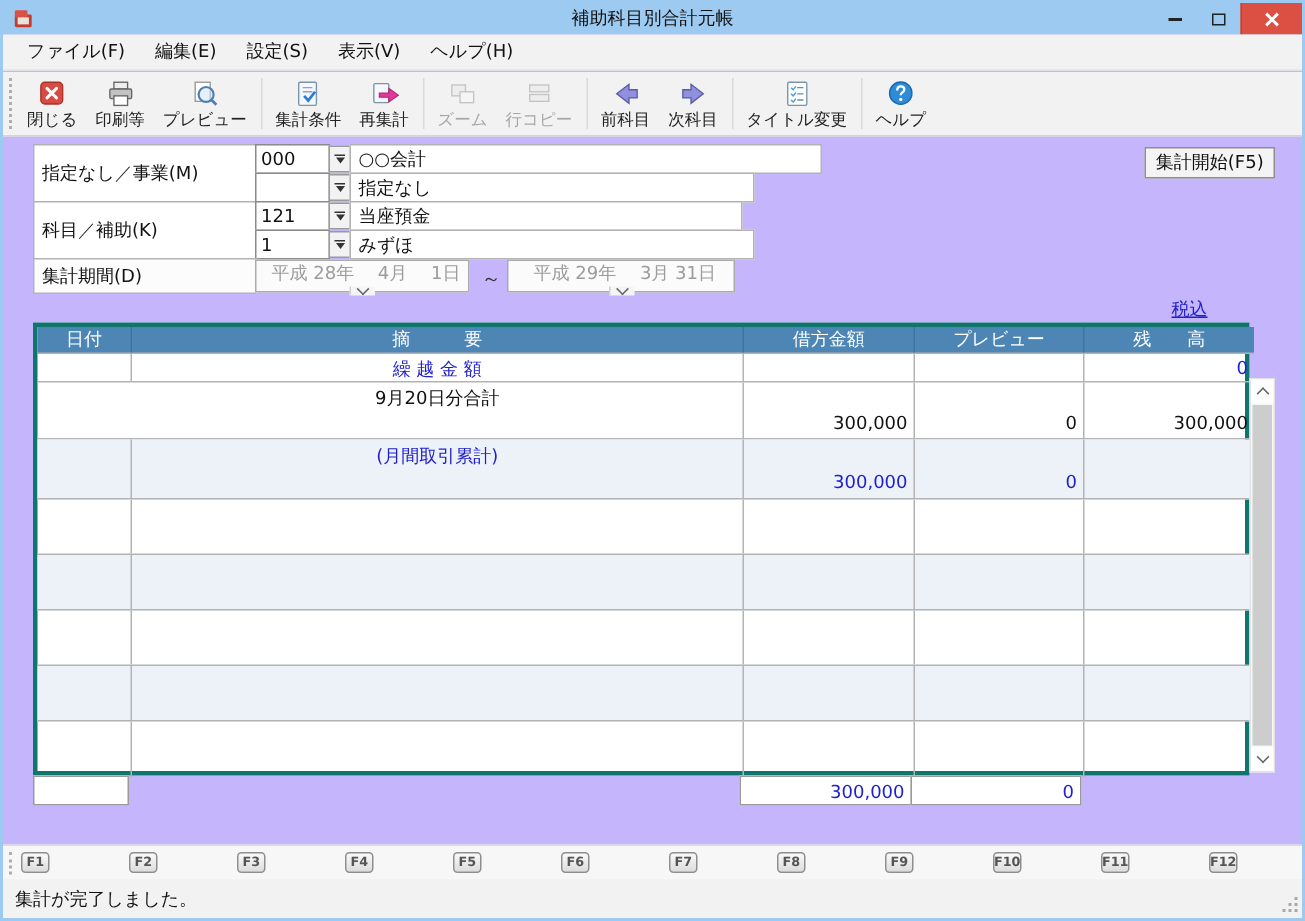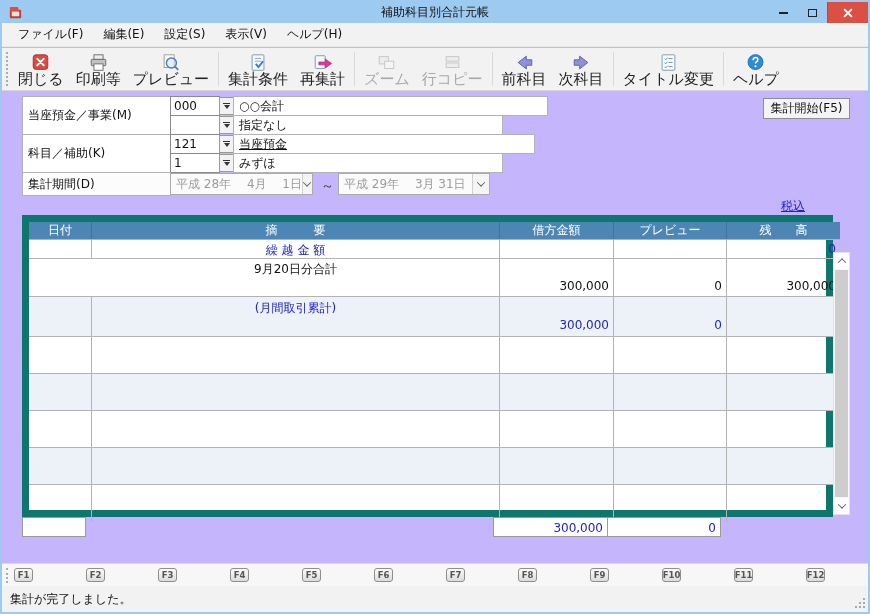--- a/index.html
+++ b/index.html
@@ -22,42 +22,42 @@
   .wc-close .xb { transform:translate(-50%,-50%) rotate(-45deg); }
   
   .menubar { position:absolute; left:0; top:21px; right:0; height:24px; background:#F2F2F2; display:flex; align-items:center; padding-left:6px; border-bottom:1px solid #E8E8E8; }
   .menu-item { font-size:12px; color:#111; padding:3px 10px; }
   
   .toolbar { position:absolute; left:0; top:46px; right:0; height:43px; background:#F2F2F2; border-bottom:1px solid #D5D5D5; display:flex; align-items:center; padding-left:2px; }
   .drag-handle { width:3px; height:34px; border-left:2px dotted #ADADAD; margin:0 3px 0 2px; }
   .tbtn { display:flex; flex-direction:column; align-items:center; justify-content:center; padding:1px 5px; min-width:38px; height:40px; border:1px solid transparent; border-radius:2px; }
   .tbtn .ticon { width:22px; height:20px; display:flex; align-items:center; justify-content:center; }
   .tbtn .ticon svg { width:21px; height:20px; }
-  .tbtn .tlabel { font-size:15px; color:#222; white-space:nowrap; line-height:13px; }
+  .tbtn .tlabel { font-size:11px; color:#222; white-space:nowrap; line-height:13px; }
   .tbtn.disabled .tlabel { color:#A8A8A8; }
   .tsep { width:1px; height:34px; background:#D9D9D9; margin:0 3px; }
   
   .cell { position:absolute; background:#FFF; border:1px solid #B3B3B3; font-size:12px; color:#111; display:flex; align-items:center; }
   .lbl { padding-left:5px; }
   .code-box { padding-left:3px; border:1px solid #8A8A8A; }
   .dd-btn { position:absolute; background:#F2F2F2; border:1px solid #9A9A9A; display:flex; align-items:center; justify-content:center; flex-direction:column; }
   .tri-down { width:0; height:0; border-left:3px solid transparent; border-right:3px solid transparent; border-top:4px solid #333; }
   .dd-lines { width:7px; height:1px; background:#333; margin-bottom:1px; }
   .val-box { padding-left:5px; }
-  .datecombo { position:absolute; background:#FBFBFB; border:1px solid #ABABAB; display:flex; align-items:center; }
+  .datecombo { position:absolute; background:#FBFBFB; border:1px solid #ABABAB; display:flex; align-items:center;flex-direction:column; }
   .datetext { flex:1; font-size:12px; color:#9C9C9C; padding-left:5px; white-space:pre; }
   .combo-arrow { width:17px; height:100%; border-left:1px solid #D0D0D0; background:#F5F5F5; display:flex; align-items:center; justify-content:center; }
   .chev { width:6px; height:6px; border-right:1.5px solid #666; border-bottom:1.5px solid #666; }
   .chev.down { transform:rotate(45deg) translate(-1px,-1px); }
   .chev.up { transform:rotate(-135deg) translate(-1px,-1px); }
   .tilde { position:absolute; font-size:13px; color:#333; }
   .btn { position:absolute; background:#F4F4F4; border:1px solid #8E8E8E; font-size:12px; color:#111; display:flex; align-items:center; justify-content:center; }
   .tax-link { position:absolute; font-size:12px; color:#2121CB; text-decoration:underline; text-align:right; }
   
-  .tbl { position:absolute; left:20px; top:213px; width:811px; background:#FFF; border:7px solid #0f766e; }
+  .tbl { position:absolute; left:20px; top:213px; width:811px; background:#FFF; border:3px solid #0f766e; }
   .trow { position:absolute; left:0; width:811px; }
   .tcell { position:absolute; top:0; height:100%; border-right:1px solid #B3B3B3; font-size:12px; overflow:hidden; }
   .trow { border-bottom:1px solid #B3B3B3; }
   .hdr { background:#4D86B4; }
   .hdr .tcell { border-right:1px solid #3E74A0; color:#FFF; display:flex; align-items:center; justify-content:center; }
   .blue-text { color:#2121CB; }
   .num { position:absolute; right:4px; font-size:12px; }
   .desc-center { position:absolute; left:0; right:0; text-align:center; font-size:12px; }
   .date-right { position:absolute; right:6px; top:2px; font-size:12px; color:#111; }
   .row-alt { background:#EDF2F9; }
@@ -231,42 +231,42 @@
         <svg viewBox="0 0 22 22">
             <circle cx="11" cy="10" r="8.2" fill="#2D8BD8" stroke="#1A6AB0"></circle>
             <path d="M8.4 8 q0 -3 2.6 -3 q2.6 0 2.6 2.3 q0 1.5 -1.7 2.4 q-0.9 0.6 -0.9 1.8" fill="none" stroke="#fff" stroke-width="1.7"></path>
             <circle cx="11" cy="14.6" r="1.2" fill="#fff"></circle>
           </svg>
       </span>
       <span class="tlabel">ヘルプ</span>
     </div>
   </div>
 
-  <div class="cell lbl" style="left:20px; top:94px; width:149px; height:39px;">当座預金／事業(M)</div>
+  <div class="cell lbl" style="left:20px; top:94px; width:149px; height:39px;">指定なし／事業(M)</div>
   <div class="cell code-box" style="left:168px; top:94px; width:50px; height:20px;">000</div>
   <div class="dd-btn" style="left:217px; top:95px; width:15px; height:18px;">
       <span class="dd-lines"></span>
       <span class="tri-down"></span>
     </div>
   <div class="cell val-box" style="left:231px; top:94px; width:315px; height:20px;">○○会計</div>
 
   <div class="cell code-box" style="left:168px; top:113px; width:50px; height:20px;"></div>
   <div class="dd-btn" style="left:217px; top:114px; width:15px; height:18px;">
       <span class="dd-lines"></span>
       <span class="tri-down"></span>
     </div>
   <div class="cell val-box" style="left:231px; top:113px; width:270px; height:20px;">指定なし</div>
 
   <div class="cell lbl" style="left:20px; top:132px; width:149px; height:39px;">科目／補助(K)</div>
   <div class="cell code-box" style="left:168px; top:132px; width:50px; height:20px;">121</div>
   <div class="dd-btn" style="left:217px; top:133px; width:15px; height:18px;">
       <span class="dd-lines"></span>
       <span class="tri-down"></span>
     </div>
-  <div class="cell val-box" style="left:231px; top:132px; width:302px; height:20px;text-decoration:underline;">当座預金</div>
+  <div class="cell val-box" style="left:231px; top:132px; width:262px; height:20px;">当座預金</div>
 
   <div class="cell code-box" style="left:168px; top:151px; width:50px; height:20px;">1</div>
   <div class="dd-btn" style="left:217px; top:152px; width:15px; height:18px;">
       <span class="dd-lines"></span>
       <span class="tri-down"></span>
     </div>
   <div class="cell lbl" style="left:20px; top:170px; width:149px; height:24px; background:#FCFCFC;">集計期間(D)</div>
 
   <div class="cell val-box" style="left:231px; top:151px; width:270px; height:20px;">みずほ</div>
   <div class="datecombo" style="left:168px; top:171px; width:143px; height:22px;">

